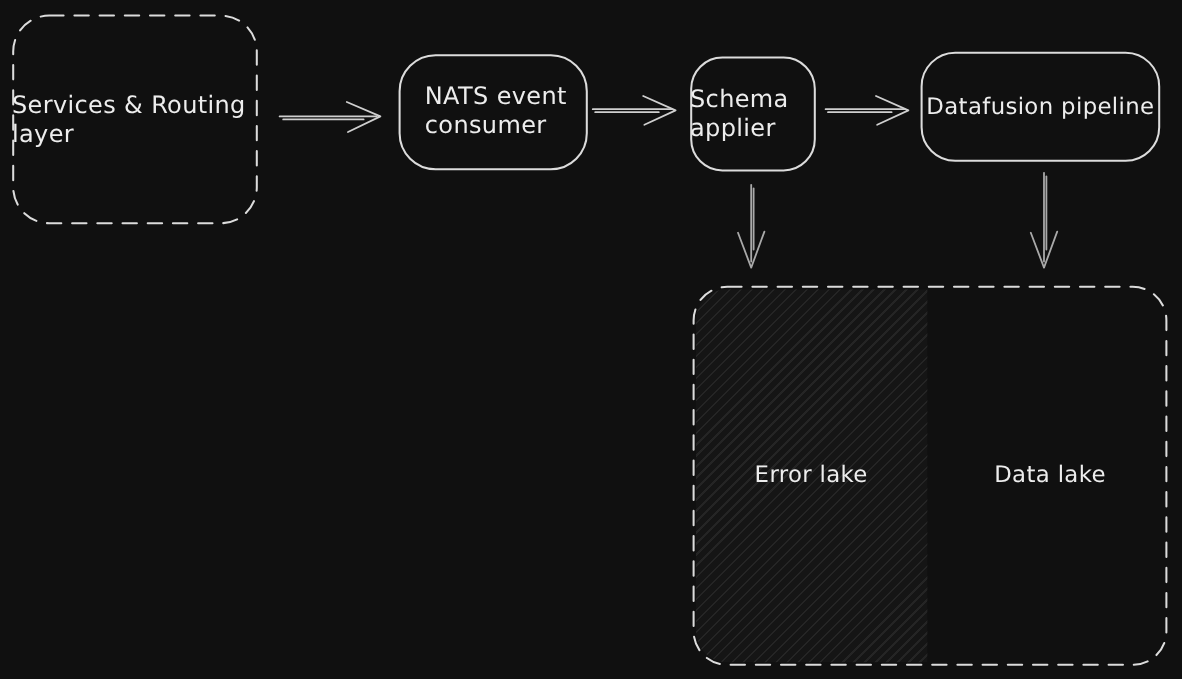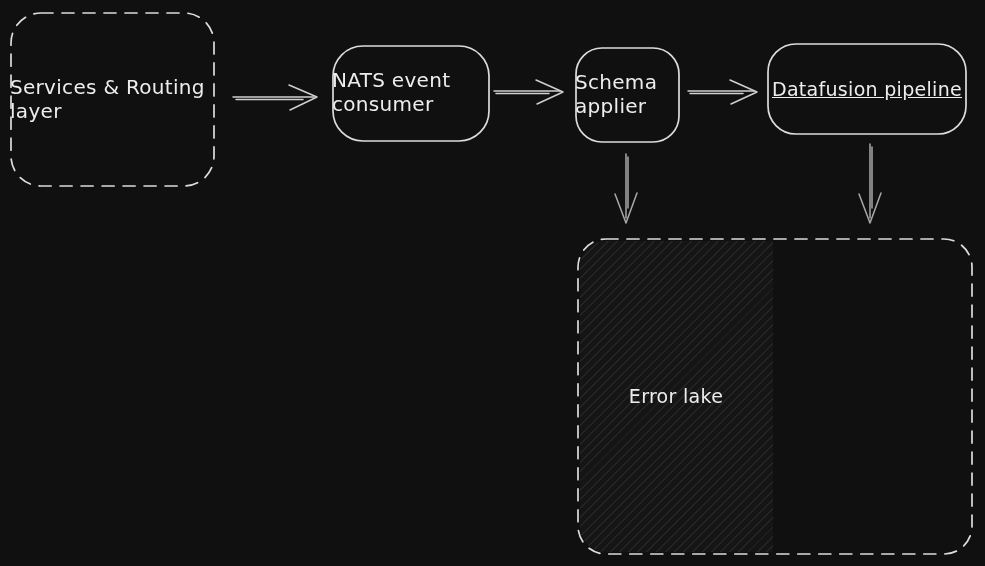--- a/index.html
+++ b/index.html
@@ -82,23 +82,24 @@
 
     <g>
       <path class="edge vert" d="M870 144 L870 218"></path>
       <path class="edge vert" d="M872 147 L872 208"></path>
       <path class="edge vert" d="M859 194 L870 223 L881 193"></path>
     </g>
   </svg>
 
   <div class="label" style="left:10px;top:12px;width:205px;height:175px;">Services &amp; Routing layer</div>
 
-  <div class="label" style="left:332px;top:45px;width:158px;height:95px;">NATS event consumer</div>
+  <div class="label" style="left:332px;top:45px;width:158px;height:95px;padding-left:22px;">NATS event consumer</div>
 
   <div class="label" style="left:575px;top:47px;width:105px;height:96px;">Schema applier</div>
 
-  <div class="label" style="left:767px;top:43px;width:200px;height:92px;font-size:19px;white-space:nowrap;text-decoration:underline;">Datafusion pipeline</div>
+  <div class="label" style="left:767px;top:43px;width:200px;height:92px;font-size:19px;white-space:nowrap;">Datafusion pipeline</div>
 
 
   <div class="label" style="left:577px;top:240px;width:198px;height:313px;font-size:19px;">Error lake</div>
 
+  <div class="label" style="left:777px;top:240px;width:196px;height:313px;font-size:19px;">Data lake</div>
 
 </div>
 
 </body></html>

